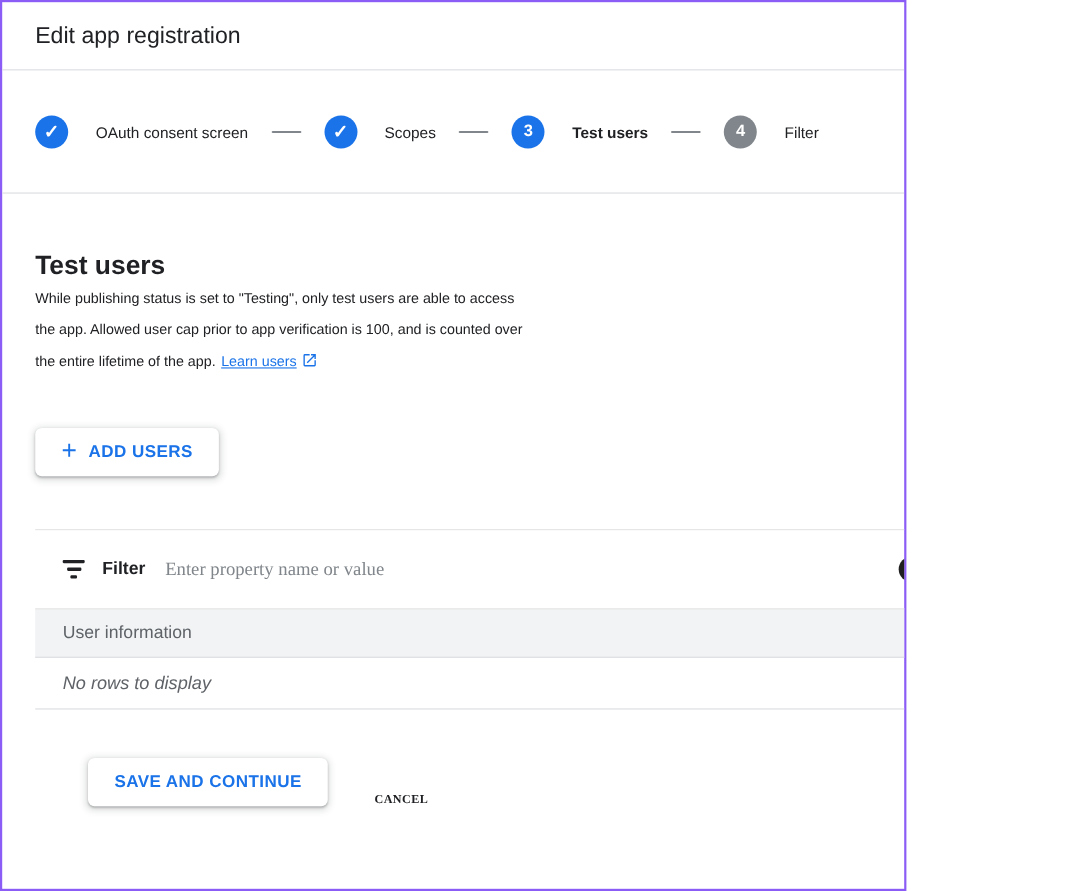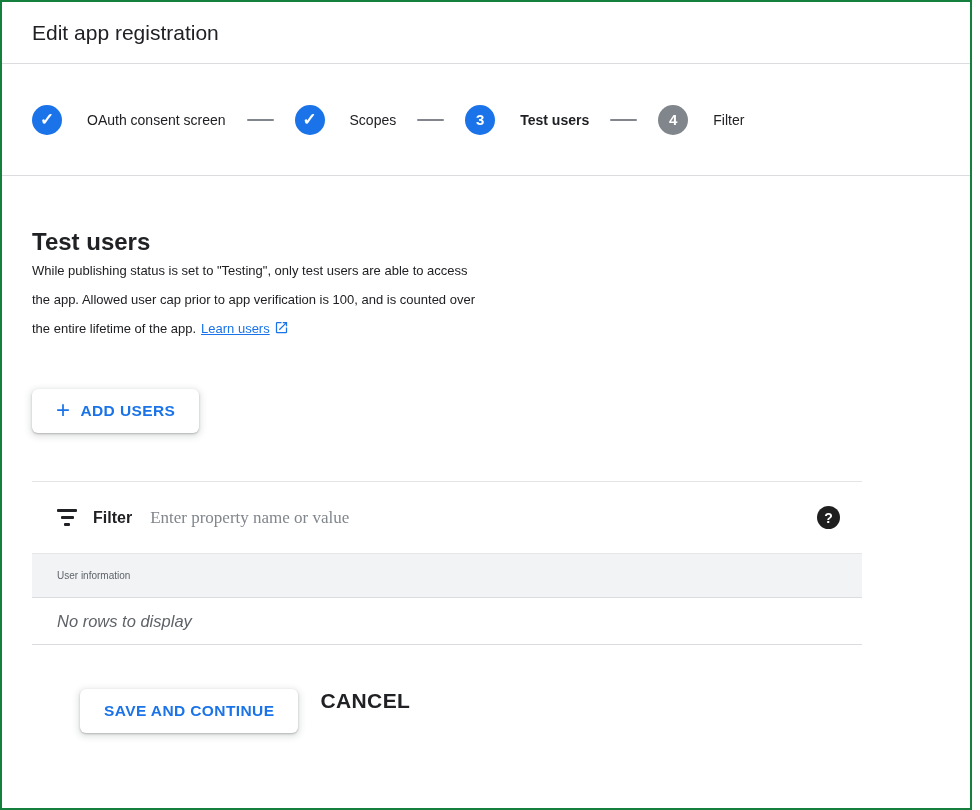--- a/index.html
+++ b/index.html
@@ -2,23 +2,23 @@
 <html><head>
 <meta charset="utf-8">
 <style>
   * { box-sizing: border-box; margin: 0; padding: 0; }
   html, body { background: #ffffff; }
   body {
     font-family: "Liberation Sans", sans-serif;
     color: #202124;
   }
   .screen {
-    width: 972px;
+    width: 824px;
     height: 810px;
-    border: 2px solid #15803d;
+    border: 2px solid #8b5cf6;
     background: #ffffff;
     overflow: hidden;
   }
 
   
   .app-header {
     height: 62px;
     display: flex;
     align-items: center;
     padding-left: 30px;
@@ -168,48 +168,48 @@
     cursor: pointer;
   }
   .table-header-row {
     height: 45px;
     background: #f1f3f4;
     border-top: 1px solid #e6e6e6;
     border-bottom: 1px solid #dadce0;
     display: flex;
     align-items: center;
     padding-left: 25px;
-    font-size: 10px;
+    font-size: 16px;
     font-weight: 500;
     color: #5f6368;
   }
   .table-empty-row {
     height: 47px;
     display: flex;
     align-items: center;
     padding-left: 25px;
     font-size: 16.5px;
     color: #5f6368;
     border-bottom: 1px solid #dadce0;
     font-style: italic;
   }
 
   
   .footer-actions {
     margin-top: 44px;
     display: flex;
-    align-items: flex-start;
-    gap: 22px;
+    align-items: flex-end;
+    gap: 42px;
     padding-left: 48px;
   }
   .cancel-btn {
     border: none;
     background: none;
-    font-family: Liberation Sans, sans-serif;
-    font-size: 21px;
+    font-family: Liberation Serif, serif;
+    font-size: 11px;
     font-weight: 700;
     letter-spacing: .4px;
     color: #202124;
     cursor: pointer;
   }
 </style>
 </head>
 <body>
 
 <div class="screen">

